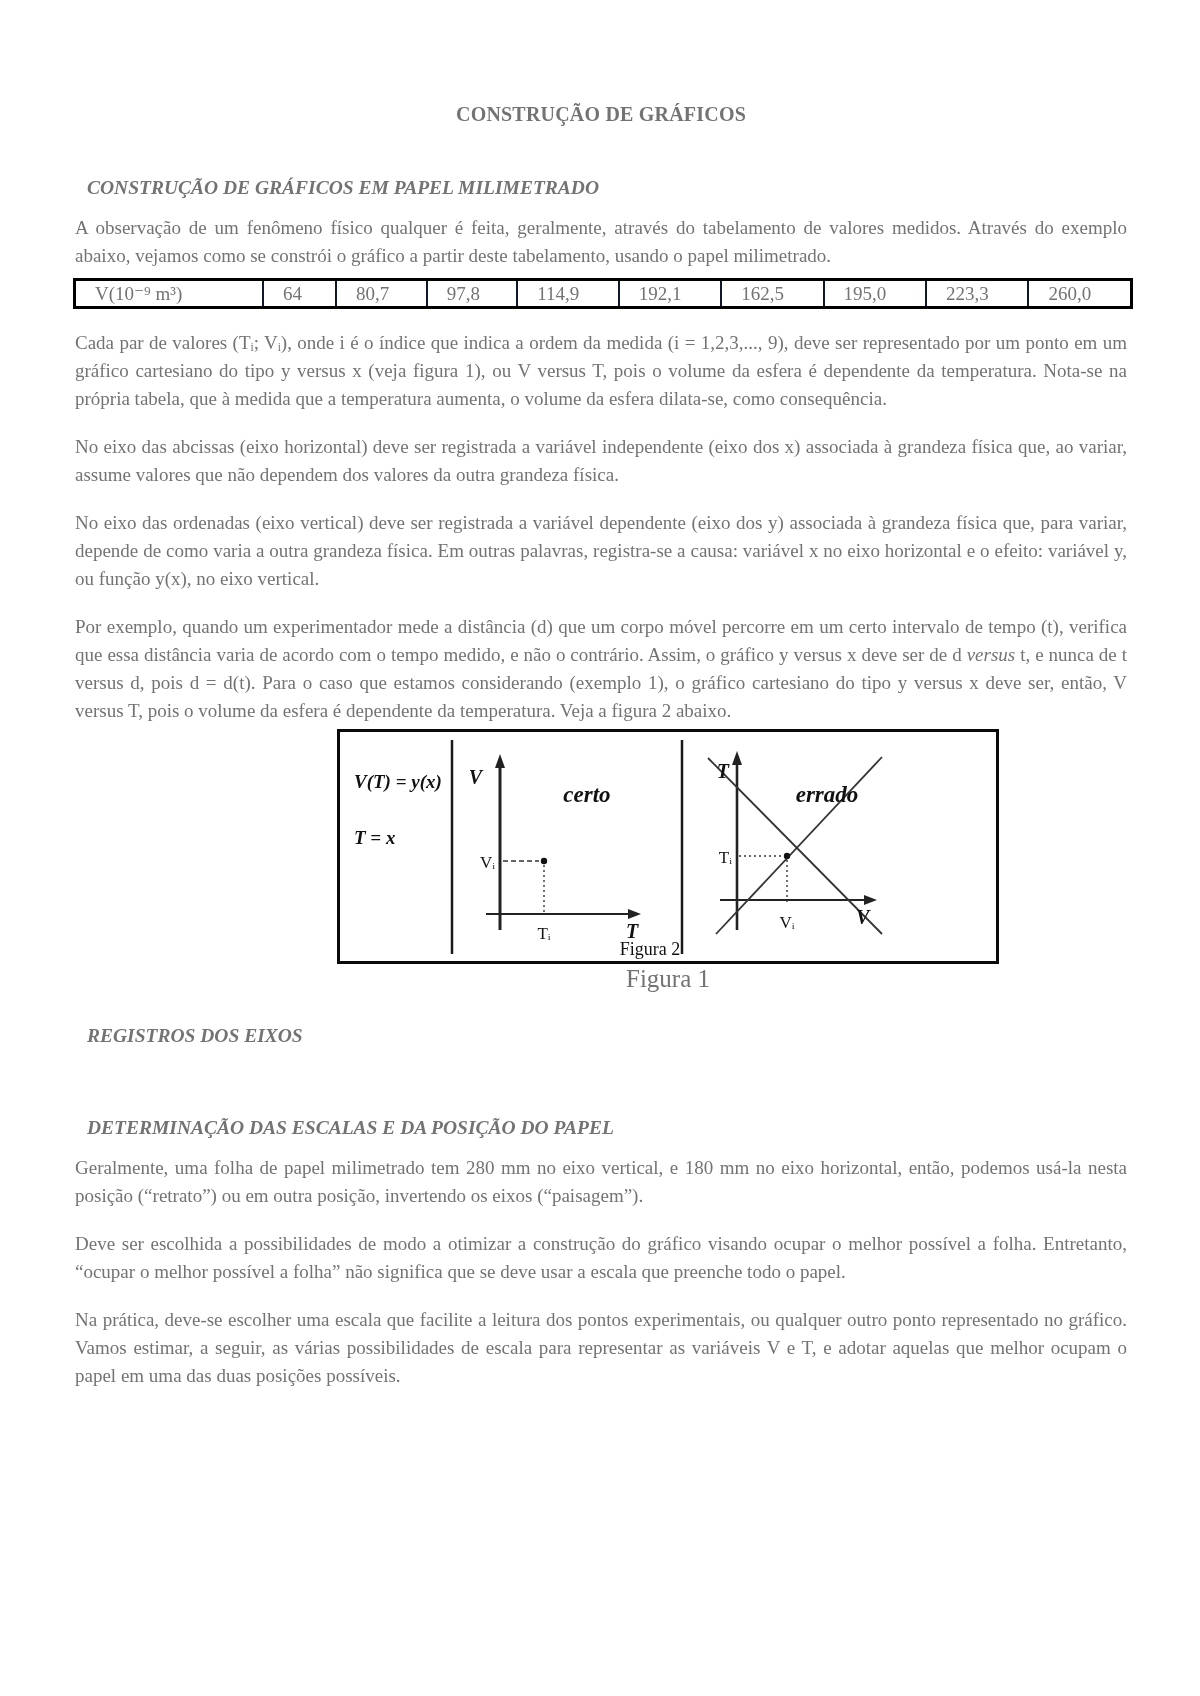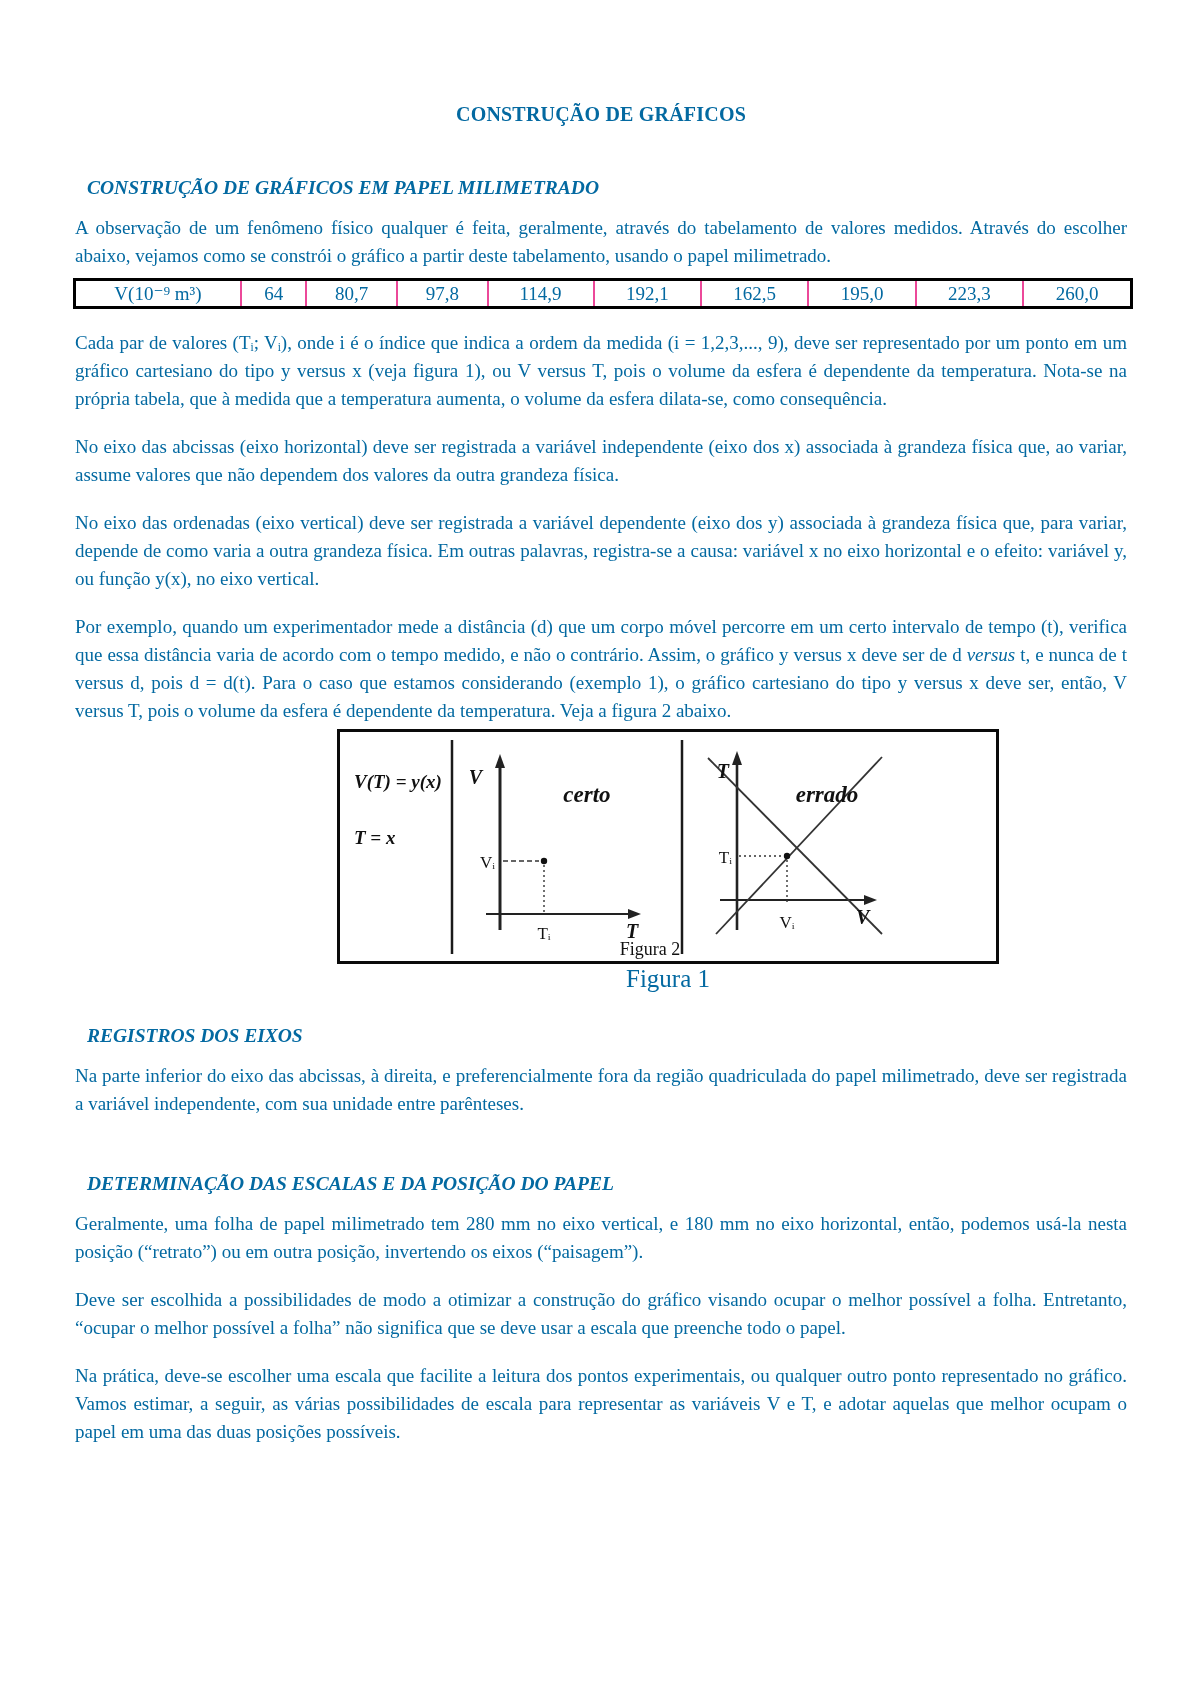--- a/index.html
+++ b/index.html
@@ -1,20 +1,20 @@
 <!DOCTYPE html>
 <html><head>
 <meta charset="utf-8">
 <style>
   html,body{margin:0;padding:0;background:#ffffff;}
   .page{
     position:relative;
     width:1200px;height:1696px;
     background:#ffffff;
-    color:#0369a1;
+    color:#737373;
     font-family:"Liberation Serif","DejaVu Serif",serif;
     overflow:hidden;
   }
   .content{
     position:absolute;left:75px;top:0;width:1052px;
     padding-top:100px;
   }
   .doc-title{
     text-align:center;font-weight:bold;font-size:20px;line-height:28px;
     letter-spacing:.2px;
@@ -31,45 +31,45 @@
   .gap16{height:16px;}
   .gap34{height:34px;}
   table.vals{
     border-collapse:collapse;
     width:1060px;
     margin:8px 0 20px -2px;
     border:3px solid #000;
     font-size:19px;
   }
   table.vals td{
-    border:2px solid #ec4899;
-    text-align:center;
+    border:2px solid #0f172a;
+    text-align:left;
     height:25px;
-    padding:0 8px;
+    padding:0 19px;
   }
   table.vals td.hdr{width:148px;}
   .fig-wrap{width:662px;margin:4px 0 0 262px;}
   .fig-box{border:3px solid #0a0a0a;background:#fff;}
   .fig-box svg{display:block;}
   .fig-caption{
     margin:0;text-align:center;font-size:25px;line-height:30px;
   }
   .svg-serif{font-family:"Liberation Serif","DejaVu Serif",serif;}
 </style>
 </head>
 <body>
 
 <div class="page">
   <div class="content">
 
     <div class="doc-title">CONSTRUÇÃO DE GRÁFICOS</div>
     <div class="gap34"></div>
 
     <div class="heading">CONSTRUÇÃO DE GRÁFICOS EM PAPEL MILIMETRADO</div>
-    <p class="body">A observação de um fenômeno físico qualquer é feita, geralmente, através do tabelamento de valores medidos. Através do escolher abaixo, vejamos como se constrói o gráfico a partir deste tabelamento, usando o papel milimetrado.</p>
+    <p class="body">A observação de um fenômeno físico qualquer é feita, geralmente, através do tabelamento de valores medidos. Através do exemplo abaixo, vejamos como se constrói o gráfico a partir deste tabelamento, usando o papel milimetrado.</p>
 
     <table class="vals">
       <tbody>
           <tr>
         <td class="hdr">V(10⁻⁹ m³)</td>
         <td>64</td>
         <td>80,7</td>
         <td>97,8</td>
         <td>114,9</td>
         <td>192,1</td>
@@ -129,21 +129,20 @@
           <text x="516" y="192" class="svg-serif" font-size="20" font-weight="bold" font-style="italic" fill="#111">V</text>
 
           <text x="310" y="223" text-anchor="middle" class="svg-serif" font-size="18" fill="#111">Figura 2</text>
         </svg>
       </div>
       <p class="fig-caption">Figura 1</p>
     </div>
     <div class="gap16"></div>
 
     <div class="heading">REGISTROS DOS EIXOS</div>
-    <p class="body">Na parte inferior do eixo das abcissas, à direita, e preferencialmente fora da região quadriculada do papel milimetrado, deve ser registrada a variável independente, com sua unidade entre parênteses.</p>
     <div class="gap20"></div>
     <div class="gap20"></div>
 
     <div class="heading">DETERMINAÇÃO DAS ESCALAS E DA POSIÇÃO DO PAPEL</div>
     <p class="body">Geralmente, uma folha de papel milimetrado tem 280 mm no eixo vertical, e 180 mm no eixo horizontal, então, podemos usá-la nesta posição (“retrato”) ou em outra posição, invertendo os eixos (“paisagem”).</p>
     <div class="gap20"></div>
     <p class="body">Deve ser escolhida a possibilidades de modo a otimizar a construção do gráfico visando ocupar o melhor possível a folha. Entretanto, “ocupar o melhor possível a folha” não significa que se deve usar a escala que preenche todo o papel.</p>
     <div class="gap20"></div>
     <p class="body">Na prática, deve-se escolher uma escala que facilite a leitura dos pontos experimentais, ou qualquer outro ponto representado no gráfico. Vamos estimar, a seguir, as várias possibilidades de escala para representar as variáveis V e T, e adotar aquelas que melhor ocupam o papel em uma das duas posições possíveis.</p>
 

